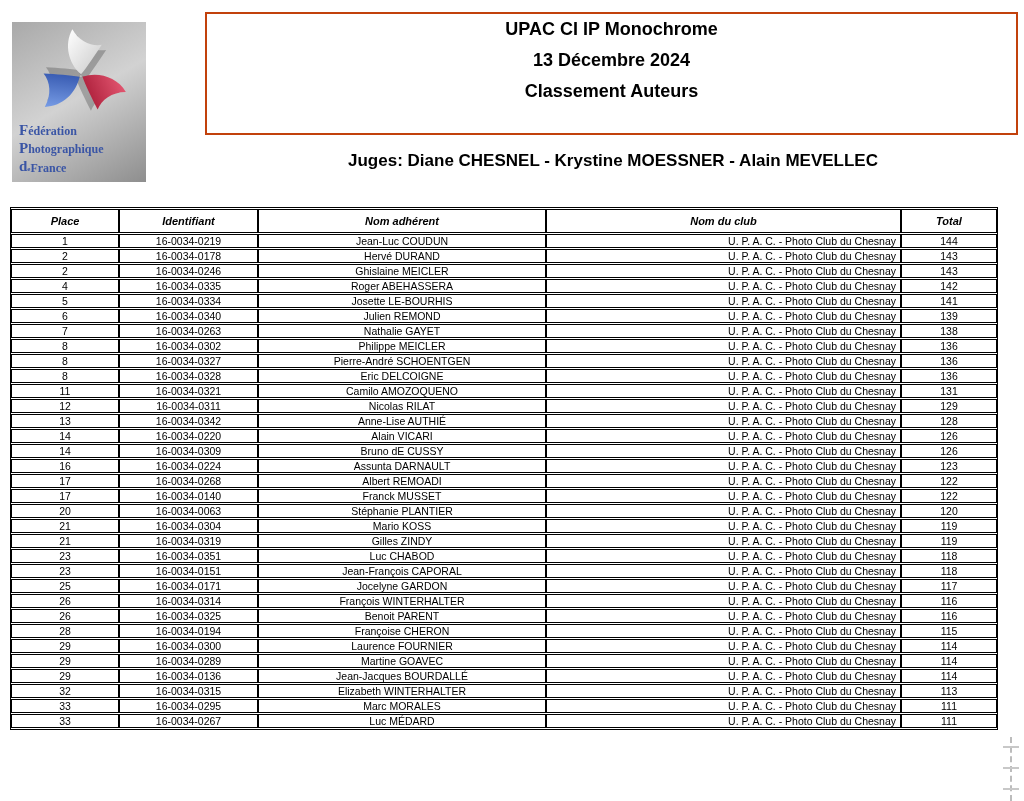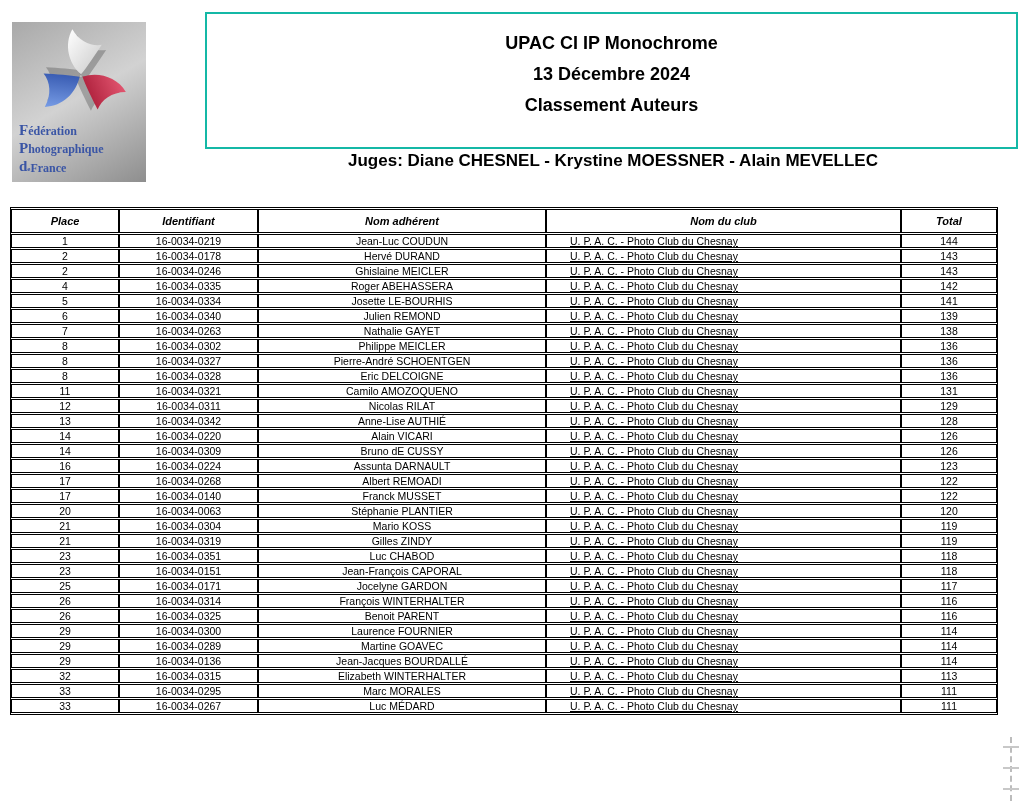--- a/index.html
+++ b/index.html
@@ -45,25 +45,24 @@
   .logo-text .big-cap::first-letter { font-size: 15px; }
   .logo-text .tiny { font-size: 7px; vertical-align: 1px; }
 
   
   .title-box {
     position: absolute;
     left: 205px;
     top: 12px;
     width: 809px;
     height: 119px;
-    border: 2px solid #14b8a6;
+    border: 2px solid #c2410c;
     text-align: center;
     font-weight: bold;
     font-size: 18px;
-    padding-top: 14px;
     box-sizing: content-box;
   }
   .title-box div { line-height: 31px; }
 
   
   .judges {
     position: absolute;
     left: 205px;
     top: 151px;
     width: 816px;
@@ -92,23 +91,22 @@
     text-align: center;
     box-sizing: border-box;
   }
   table.results th {
     height: 24px;
     font-size: 11px;
     font-style: italic;
   }
   table.results td { height: 14px; }
   table.results td.col-club {
-    text-align: left;
+    text-align: right;
     padding-left: 23px;
-    text-decoration: underline;
   }
 
   
   .crop-marks {
     position: absolute;
     left: 1010px;
     top: 737px;
     width: 2px;
     height: 64px;
     border-left: 2px dashed #bcbcbc;
@@ -359,20 +357,27 @@
         <td>116</td>
       </tr>
       <tr>
         <td>26</td>
         <td>16-0034-0325</td>
         <td>Benoit PARENT</td>
         <td class="col-club">U. P. A. C. - Photo Club du Chesnay</td>
         <td>116</td>
       </tr>
       <tr>
+        <td>28</td>
+        <td>16-0034-0194</td>
+        <td>Françoise CHERON</td>
+        <td class="col-club">U. P. A. C. - Photo Club du Chesnay</td>
+        <td>115</td>
+      </tr>
+      <tr>
         <td>29</td>
         <td>16-0034-0300</td>
         <td>Laurence FOURNIER</td>
         <td class="col-club">U. P. A. C. - Photo Club du Chesnay</td>
         <td>114</td>
       </tr>
       <tr>
         <td>29</td>
         <td>16-0034-0289</td>
         <td>Martine GOAVEC</td>

